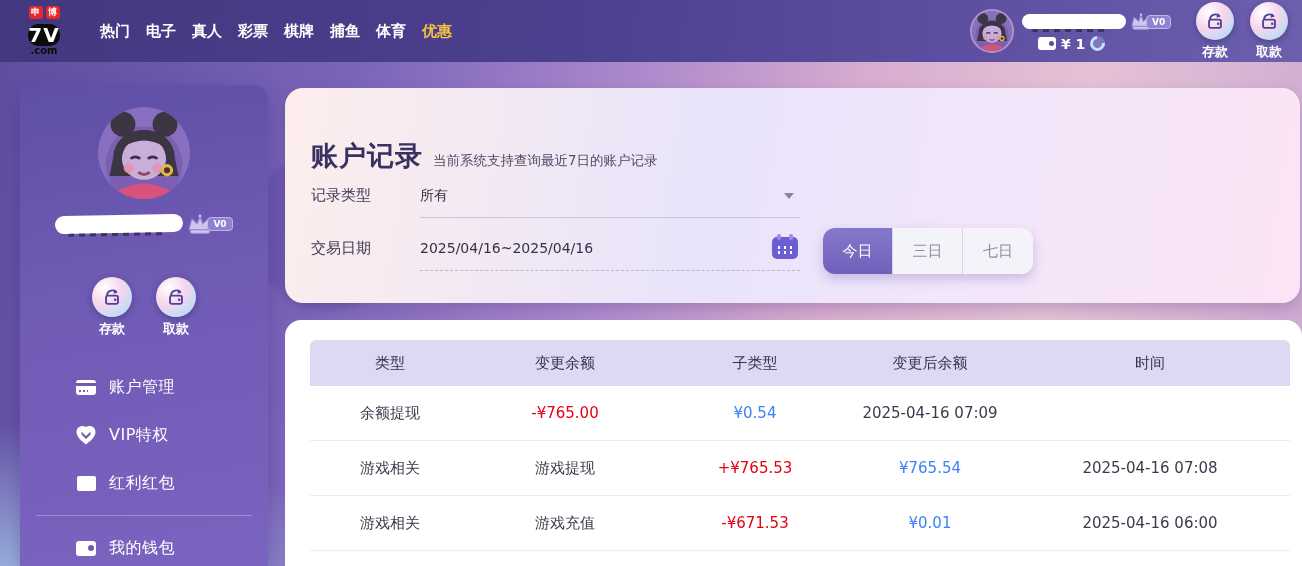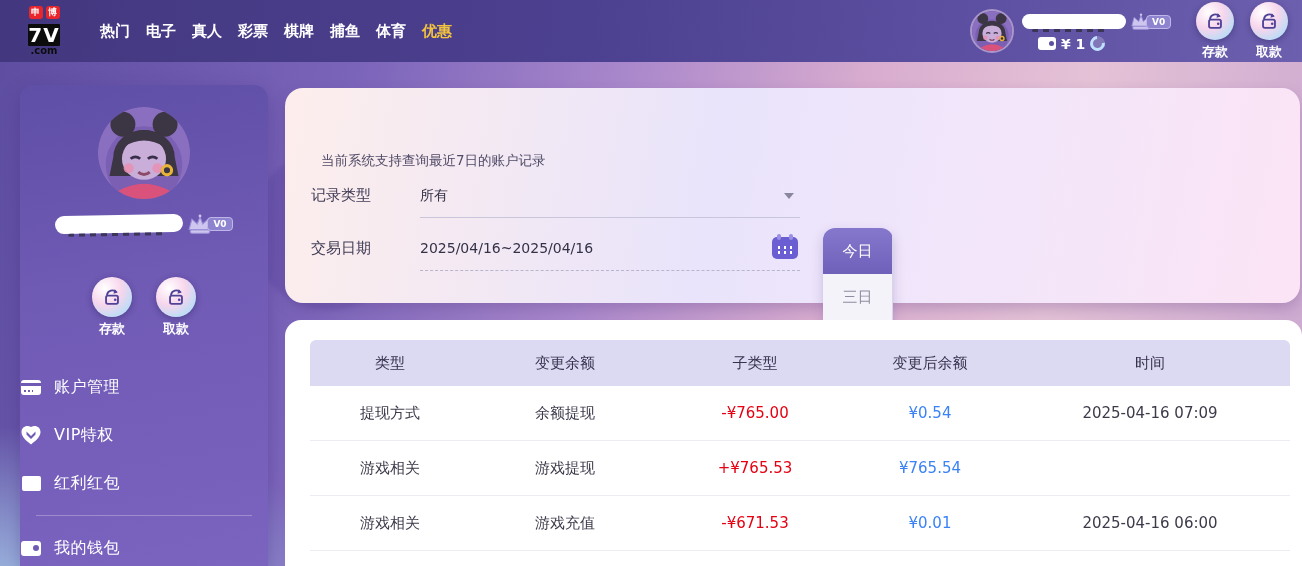--- a/index.html
+++ b/index.html
@@ -13,21 +13,21 @@
   }
   .bg-blob { position:absolute; left:250px; top:150px; width:160px; height:160px; border-radius:50%;
     background:rgba(80,60,150,.25); filter:blur(2px); }
 
   
   .nav { position:absolute; top:0; left:0; width:100%; height:62px; display:flex; align-items:center;
     background:linear-gradient(95deg,#43387f 0%,#4c4090 45%,#5d50a2 75%,#6c5fae 100%); z-index:5; }
   .logo { margin-left:18px; width:52px; display:flex; flex-direction:column; align-items:center; cursor:pointer; }
   .logo-badges { display:flex; gap:3px; }
   .logo-badges span { background:#e8262c; color:#fff; font-size:9px; line-height:13px; width:14px; text-align:center; border-radius:3px; font-weight:700; }
-  .logo-main { background:#0c0c0c; color:#fff; font-weight:800; font-size:20px; line-height:22px; padding:0 0; letter-spacing:1px; border-radius:1px; margin-top:5px; }
+  .logo-main { background:#0c0c0c; color:#fff; font-weight:800; font-size:20px; line-height:22px; padding:0 0; letter-spacing:1px; border-radius:10px; margin-top:5px; }
   .logo-suffix { color:#0c0c0c; font-weight:800; font-size:10px; line-height:10px; }
 
   .menu { display:flex; gap:16px; margin-left:30px; }
   .menu-item { color:#fff; font-size:15px; font-weight:600; cursor:pointer; text-decoration:none; }
   .menu-item.active { color:#f3c43e; }
 
   .nav-user { position:absolute; right:14px; top:0; height:62px; display:flex; align-items:center; }
   .avatar { border-radius:50%; overflow:hidden; background:#7b5fb0; flex:none; }
   .avatar svg { display:block; width:100%; height:100%; }
   .avatar-sm { width:44px; height:44px; border:2px solid rgba(255,255,255,.35); }
@@ -58,21 +58,21 @@
     box-shadow:0 6px 18px rgba(60,40,120,.35); z-index:4; }
   .avatar-lg { position:absolute; left:78px; top:22px; width:92px; height:92px; border:0; }
   .sb-user-line { position:absolute; left:0; top:128px; width:100%; display:flex; justify-content:center; align-items:center; }
   .sb-user-line .censor { width:128px; height:18px; transform:rotate(-1deg); }
   .last-login { position:absolute; top:158px; width:100%; text-align:center; color:#eceafd; font-size:12.5px; }
   .sb-actions { position:absolute; top:192px; left:0; width:100%; display:flex; justify-content:center; gap:24px; }
   .sb-actions .nav-action { margin:0; }
   .sb-actions .circle-btn { width:40px; height:40px; }
 
   .sb-menu { position:absolute; top:278px; left:0; width:100%; }
-  .sb-item { display:flex; align-items:center; height:48px; cursor:pointer; color:#fff; }
+  .sb-item { display:flex; align-items:center; height:48px; padding-left:55px; cursor:pointer; color:#fff; }
   .sb-item .ic { width:22px; height:22px; margin-right:12px; display:flex; align-items:center; justify-content:center; }
   .sb-item .lbl { font-size:16px; letter-spacing:.5px; }
   .sb-divider { margin:8px 16px; border-top:1px solid rgba(255,255,255,.28); }
 
   
   .ic-card { width:20px; height:15px; background:#fff; border-radius:3px; position:relative; }
   .ic-card::before { content:""; position:absolute; left:0; right:0; top:3px; height:3px; background:#6f5ab4; }
   .ic-card::after { content:""; position:absolute; left:3px; bottom:3px; width:9px; height:2px;
     background:repeating-linear-gradient(90deg,#6f5ab4 0 2px, transparent 2px 4px); }
   .ic-env { width:19px; height:15px; background:#fff; border-radius:2px; position:relative; overflow:hidden; }
@@ -100,21 +100,21 @@
   .f-value { font-size:14px; color:#353248; line-height:30px; }
   .caret { position:absolute; right:6px; top:13px; width:0; height:0; border-left:5px solid transparent;
     border-right:5px solid transparent; border-top:6px solid #8a86a0; }
   .cal-icon { position:absolute; right:2px; top:4px; width:26px; height:22px; background:#6b5ed2; border-radius:5px; }
   .cal-icon::before { content:""; position:absolute; top:-3px; left:5px; width:4px; height:6px; background:#9a8fe4; border-radius:2px;
     box-shadow:12px 0 0 #9a8fe4; }
   .cal-icon::after { content:""; position:absolute; left:4px; right:4px; top:8px; bottom:4px;
     background-image:radial-gradient(circle, #fff 1.4px, transparent 1.5px); background-size:6px 5px; }
 
   .tabs { position:absolute; left:538px; top:140px; display:flex; border-radius:12px;
-    box-shadow:0 5px 12px rgba(110,90,170,.3); overflow:hidden;flex-direction:column; }
+    box-shadow:0 5px 12px rgba(110,90,170,.3); overflow:hidden; }
   .tab { width:70px; height:46px; background:#f4f3fa; color:#8f8da0; font-size:15px; display:flex;
     align-items:center; justify-content:center; cursor:pointer; border-right:1px solid #d8d5e8; }
   .tab:last-child { border-right:none; }
   .tab.active { background:linear-gradient(180deg,#8578cc,#6f60ba); color:#fff; }
 
   
   .table-card { position:absolute; left:285px; top:320px; width:1017px; height:246px; background:#fff;
     border-radius:16px 16px 0 0; z-index:3; }
   .thead { position:absolute; left:25px; top:20px; width:980px; height:46px; background:#dcd9f3; border-radius:6px 6px 0 0;
     display:grid; grid-template-columns:160px 190px 190px 160px 280px; align-items:center; }
@@ -291,20 +291,21 @@
         <span class="ic">
             <span class="ic-wallet2"></span>
           </span>
         <span class="lbl">我的钱包</span>
       </div>
     </div>
   </aside>
 
   <section class="filter-card">
     <div class="title-row">
+      <h1 class="page-title">账户记录</h1>
       <span class="page-subtitle">当前系统支持查询最近7日的账户记录</span>
     </div>
 
     <div class="f-label r1">记录类型</div>
     <div class="f-control r1">
       <span class="f-value">所有</span>
       <span class="caret"></span>
     </div>
 
     <div class="f-label r2">交易日期</div>
@@ -323,31 +324,31 @@
   <section class="table-card">
     <div class="thead">
       <div class="th">类型</div>
       <div class="th">变更余额</div>
       <div class="th">子类型</div>
       <div class="th">变更后余额</div>
       <div class="th">时间</div>
     </div>
 
     <div class="trow r0">
-      <div class="td">提现方式</div>
       <div class="td">余额提现</div>
       <div class="td c-change">-¥765.00</div>
       <div class="td c-after">¥0.54</div>
       <div class="td">2025-04-16 07:09</div>
     </div>
     <div class="trow r1">
       <div class="td">游戏相关</div>
       <div class="td">游戏提现</div>
       <div class="td c-change">+¥765.53</div>
       <div class="td c-after">¥765.54</div>
+      <div class="td">2025-04-16 07:08</div>
     </div>
     <div class="trow r2">
       <div class="td">游戏相关</div>
       <div class="td">游戏充值</div>
       <div class="td c-change">-¥671.53</div>
       <div class="td c-after">¥0.01</div>
       <div class="td">2025-04-16 06:00</div>
     </div>
   </section>
 </div>

